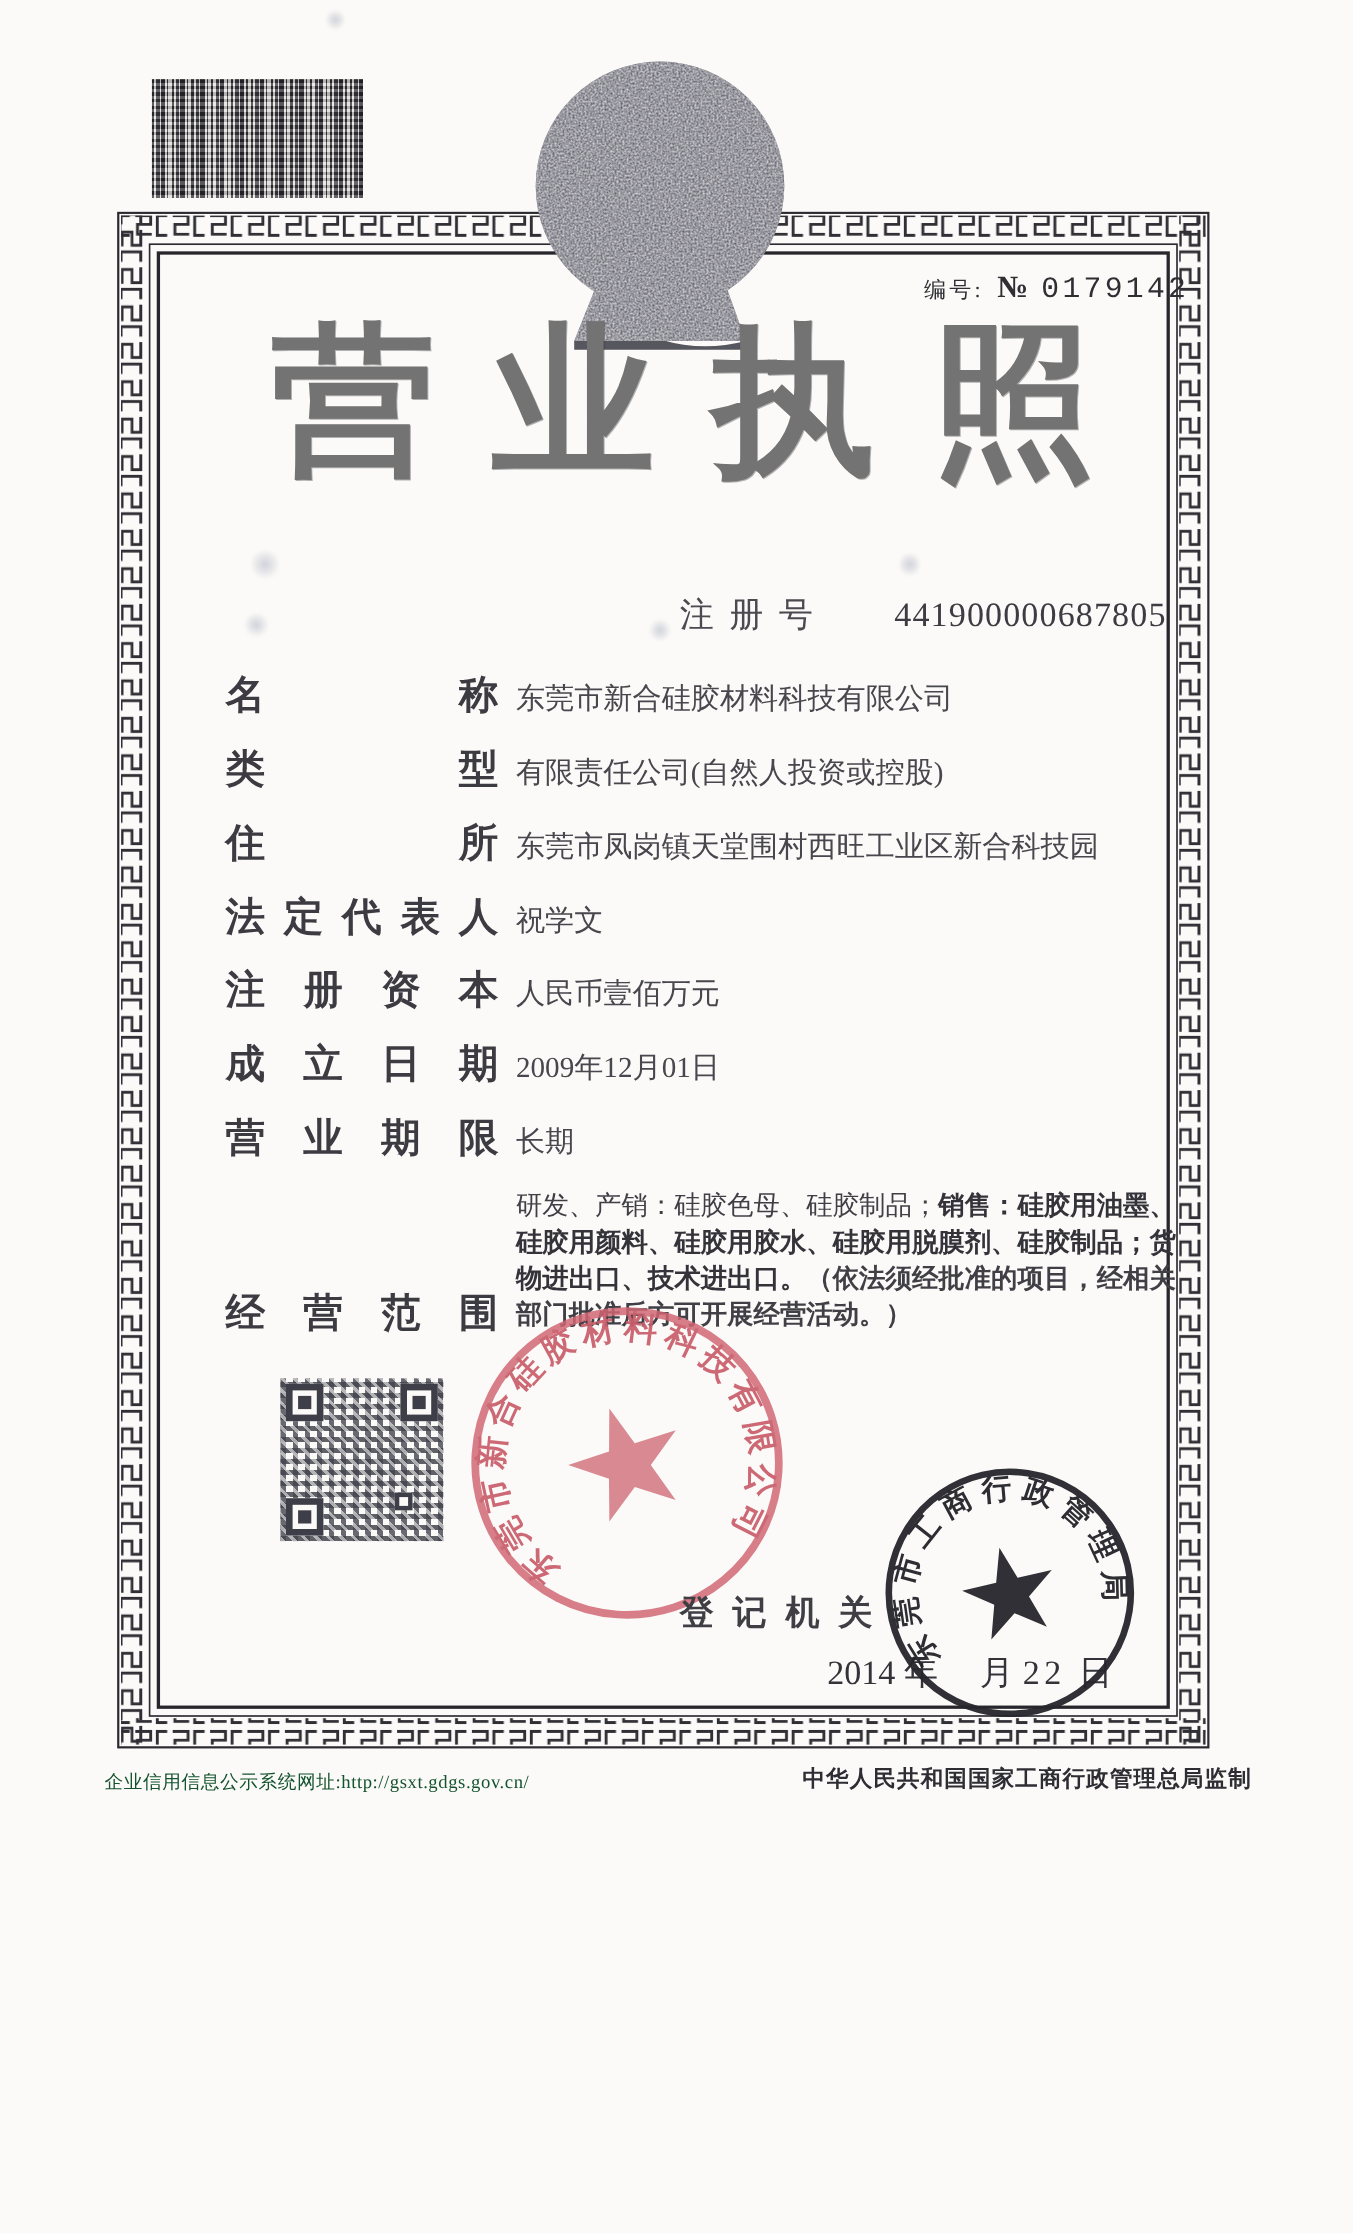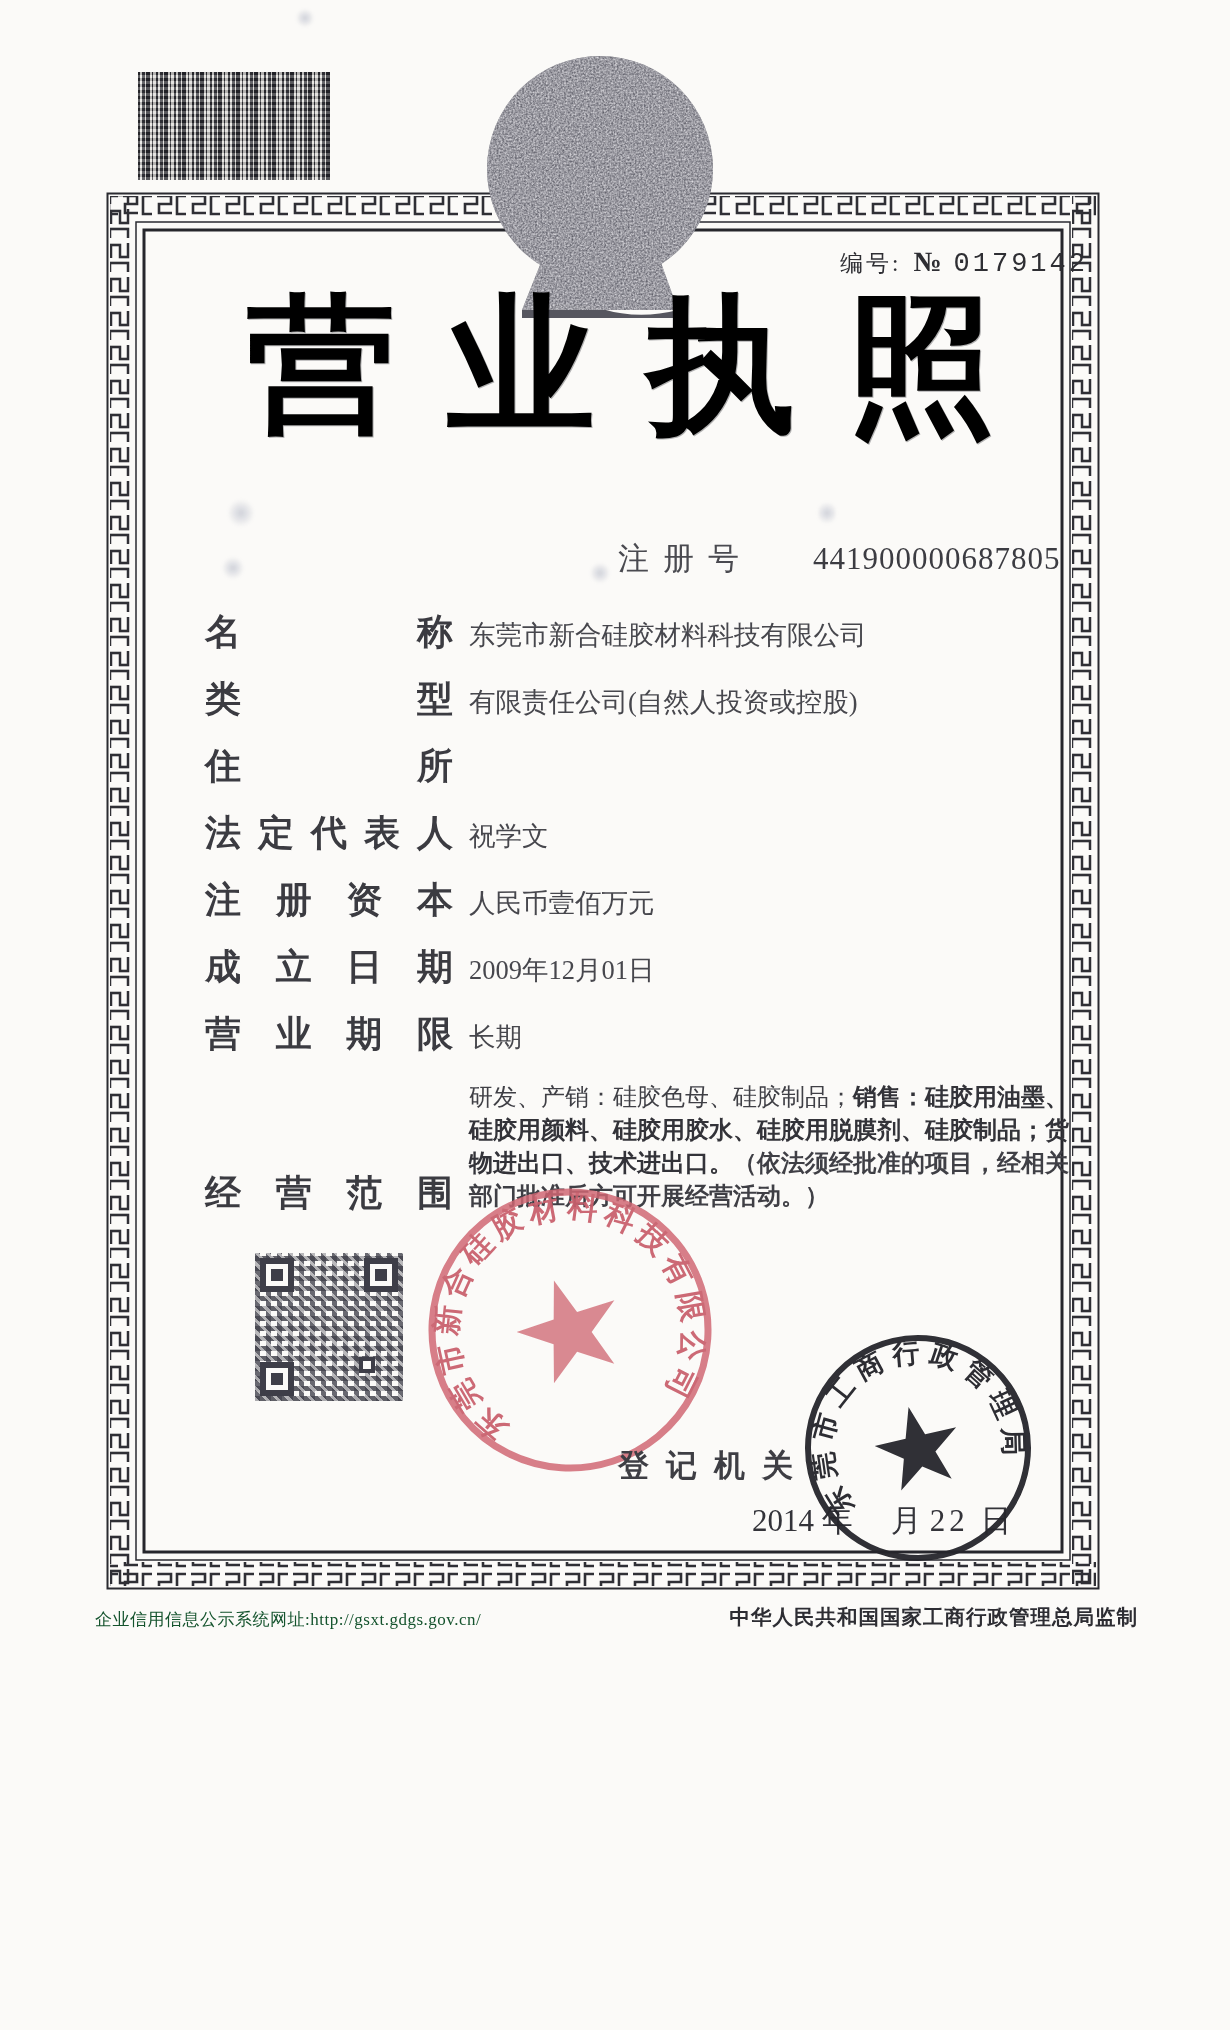--- a/index.html
+++ b/index.html
@@ -14,27 +14,27 @@
     background:
       repeating-linear-gradient(0deg, rgba(250,250,248,.28) 0 3px, rgba(28,28,34,.25) 3px 6px),
       repeating-linear-gradient(90deg,#1c1c22 0 2px,#f2f1ee 2px 4px,#2a2a30 4px 7px,#edebe7 7px 8px,#17171d 8px 12px,#f0eeea 12px 14px,#222228 14px 15px,#e9e7e3 15px 18px);
     filter:contrast(.92) blur(.4px);}
 
   
   .emblem{position:absolute;left:470px;top:52px;}
 
   
   .serial{position:absolute;left:840px;top:246px;display:flex;align-items:baseline;gap:12px;color:#2e2e33;}
-  .serial .lab{font-size:23px;letter-spacing:3px;}
+  .serial .lab{font-size:20px;letter-spacing:3px;}
   .serial .no{font-size:28px;font-weight:700;}
   .serial .num{font-size:27px;letter-spacing:3px;font-family:"Liberation Mono",monospace;}
 
   .title{position:absolute;left:106px;top:276px;width:1030px;margin:0;text-align:center;
     font-family:"Liberation Sans",sans-serif;font-weight:900;font-size:148px;line-height:1.2;
-    letter-spacing:52px;padding-left:52px;box-sizing:border-box;color:#000000;
+    letter-spacing:52px;padding-left:52px;box-sizing:border-box;color:#737373;
     text-shadow:1px 1px 0 rgba(40,40,46,.35);}
 
   .regline{position:absolute;left:618px;top:538px;display:flex;align-items:baseline;color:#4a4a50;gap:36px;}
   .regline .lab{font-size:31px;letter-spacing:14px;font-weight:500;}
   .regline .num{font-size:31px;margin-left:24px;letter-spacing:1px;color:#3c3c42;text-align:right;}
 
   
   .fields{position:absolute;left:205px;top:612px;width:882px;}
   .row{display:flex;align-items:flex-end;margin-bottom:27px;}
   .row-label{width:248px;flex:0 0 248px;font-size:36px;line-height:40px;font-weight:600;color:#3b3b41;
@@ -135,20 +135,21 @@
     <div class="row">
       <div class="row-label">名称</div>
       <div class="row-value">东莞市新合硅胶材料科技有限公司</div>
     </div>
     <div class="row">
       <div class="row-label">类型</div>
       <div class="row-value">有限责任公司(自然人投资或控股)</div>
     </div>
     <div class="row">
       <div class="row-label">住所</div>
+      <div class="row-value">东莞市凤岗镇天堂围村西旺工业区新合科技园</div>
     </div>
     <div class="row">
       <div class="row-label">法定代表人</div>
       <div class="row-value">祝学文</div>
     </div>
     <div class="row">
       <div class="row-label">注册资本</div>
       <div class="row-value">人民币壹佰万元</div>
     </div>
     <div class="row">

